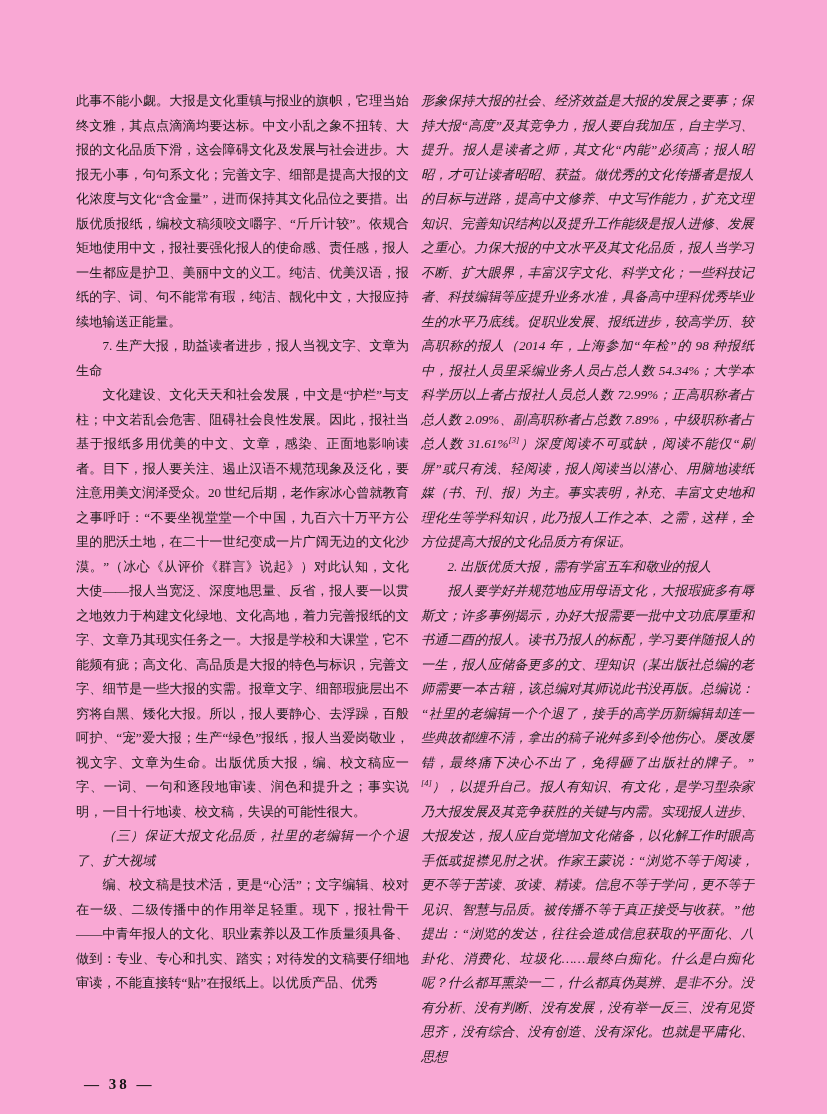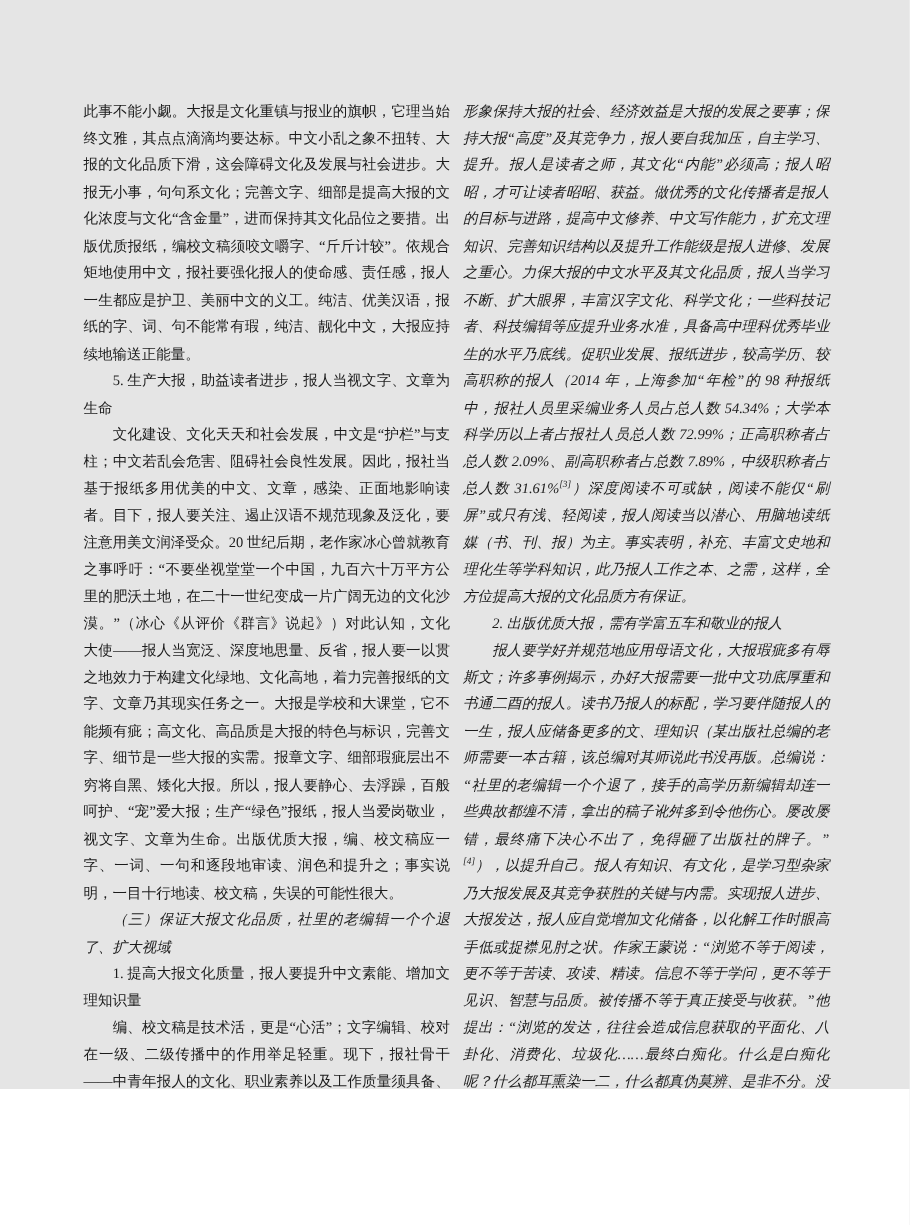--- a/index.html
+++ b/index.html
@@ -3,22 +3,22 @@
 <meta charset="utf-8">
 <style>
   html, body { margin: 0; padding: 0; }
   body {
     width: 827px; height: 1114px;
     background: #ffffff;
     font-family: "Liberation Serif", "DejaVu Serif", serif;
   }
   .page {
     position: relative;
-    width: 827px; height: 990px;
-    background: #e5e5e5;
+    width: 827px; height: 1114px;
+    background: #f9a8d4;
     overflow: hidden;
     color: #1b1b1b;
   }
   .col {
     position: absolute;
     top: 89px;
     width: 333px;
   }
   .col-left  { left: 76px; }
   .col-right { left: 421px; font-style: italic; }
@@ -45,24 +45,23 @@
     color: #151515;
   }
 </style>
 </head>
 <body>
 
 <div class="page">
 
   <div class="col col-left">
     <p>此事不能小觑。大报是文化重镇与报业的旗帜，它理当始终文雅，其点点滴滴均要达标。中文小乱之象不扭转、大报的文化品质下滑，这会障碍文化及发展与社会进步。大报无小事，句句系文化；完善文字、细部是提高大报的文化浓度与文化“含金量”，进而保持其文化品位之要措。出版优质报纸，编校文稿须咬文嚼字、“斤斤计较”。依规合矩地使用中文，报社要强化报人的使命感、责任感，报人一生都应是护卫、美丽中文的义工。纯洁、优美汉语，报纸的字、词、句不能常有瑕，纯洁、靓化中文，大报应持续地输送正能量。</p>
-    <p class="indent">5. 生产大报，助益读者进步，报人当视文字、文章为生命</p>
+    <p class="indent">7. 生产大报，助益读者进步，报人当视文字、文章为生命</p>
     <p class="indent">文化建设、文化天天和社会发展，中文是“护栏”与支柱；中文若乱会危害、阻碍社会良性发展。因此，报社当基于报纸多用优美的中文、文章，感染、正面地影响读者。目下，报人要关注、遏止汉语不规范现象及泛化，要注意用美文润泽受众。20 世纪后期，老作家冰心曾就教育之事呼吁：“不要坐视堂堂一个中国，九百六十万平方公里的肥沃土地，在二十一世纪变成一片广阔无边的文化沙漠。”（冰心《从评价《群言》说起》）对此认知，文化大使——报人当宽泛、深度地思量、反省，报人要一以贯之地效力于构建文化绿地、文化高地，着力完善报纸的文字、文章乃其现实任务之一。大报是学校和大课堂，它不能频有疵；高文化、高品质是大报的特色与标识，完善文字、细节是一些大报的实需。报章文字、细部瑕疵层出不穷将自黑、矮化大报。所以，报人要静心、去浮躁，百般呵护、“宠”爱大报；生产“绿色”报纸，报人当爱岗敬业，视文字、文章为生命。出版优质大报，编、校文稿应一字、一词、一句和逐段地审读、润色和提升之；事实说明，一目十行地读、校文稿，失误的可能性很大。</p>
     <p class="indent kai">（三）保证大报文化品质，社里的老编辑一个个退了、扩大视域</p>
-    <p class="indent">1. 提高大报文化质量，报人要提升中文素能、增加文理知识量</p>
     <p class="indent">编、校文稿是技术活，更是“心活”；文字编辑、校对在一级、二级传播中的作用举足轻重。现下，报社骨干——中青年报人的文化、职业素养以及工作质量须具备、做到：专业、专心和扎实、踏实；对待发的文稿要仔细地审读，不能直接转“贴”在报纸上。以优质产品、优秀</p>
   </div>
 
   <div class="col col-right">
     <p><span>形象保持大报的社会、经济效益是大报的发展之要事；保持大报“高度”及其竞争力，报人要自我加压，自主学习、提升。报人是读者之师，其文化“内能”必须高；报人昭昭，才可让读者昭昭、获益。做优秀的文化传播者是报人的目标与进路，提高中文修养、中文写作能力，扩充文理知识、完善知识结构以及提升工作能级是报人进修、发展之重心。力保大报的中文水平及其文化品质，报人当学习不断、扩大眼界，丰富汉字文化、科学文化；一些科技记者、科技编辑等应提升业务水准，具备高中理科优秀毕业生的水平乃底线。促职业发展、报纸进步，较高学历、较高职称的报人（2014 年，上海参加“年检”的 98 种报纸中，报社人员里采编业务人员占总人数 54.34%；大学本科学历以上者占报社人员总人数 72.99%；正高职称者占总人数 2.09%、副高职称者占总数 7.89%，中级职称者占总人数 31.61%</span><sup class="ref">[3]</sup><span>）深度阅读不可或缺，阅读不能仅“刷屏”或只有浅、轻阅读，报人阅读当以潜心、用脑地读纸媒（书、刊、报）为主。事实表明，补充、丰富文史地和理化生等学科知识，此乃报人工作之本、之需，这样，全方位提高大报的文化品质方有保证。</span></p>
     <p class="indent">2. 出版优质大报，需有学富五车和敬业的报人</p>
     <p class="indent"><span>报人要学好并规范地应用母语文化，大报瑕疵多有辱斯文；许多事例揭示，办好大报需要一批中文功底厚重和书通二酉的报人。读书乃报人的标配，学习要伴随报人的一生，报人应储备更多的文、理知识（某出版社总编的老师需要一本古籍，该总编对其师说此书没再版。总编说：“社里的老编辑一个个退了，接手的高学历新编辑却连一些典故都缠不清，拿出的稿子讹舛多到令他伤心。屡改屡错，最终痛下决心不出了，免得砸了出版社的牌子。”</span><sup class="ref">[4]</sup><span>），以提升自己。报人有知识、有文化，是学习型杂家乃大报发展及其竞争获胜的关键与内需。实现报人进步、大报发达，报人应自觉增加文化储备，以化解工作时眼高手低或捉襟见肘之状。作家王蒙说：“浏览不等于阅读，更不等于苦读、攻读、精读。信息不等于学问，更不等于见识、智慧与品质。被传播不等于真正接受与收获。”他提出：“浏览的发达，往往会造成信息获取的平面化、八卦化、消费化、垃圾化……最终白痴化。什么是白痴化呢？什么都耳熏染一二，什么都真伪莫辨、是非不分。没有分析、没有判断、没有发展，没有举一反三、没有见贤思齐，没有综合、没有创造、没有深化。也就是平庸化、思想</span></p>
   </div>
 
   <div class="page-number">— 38 —</div>

